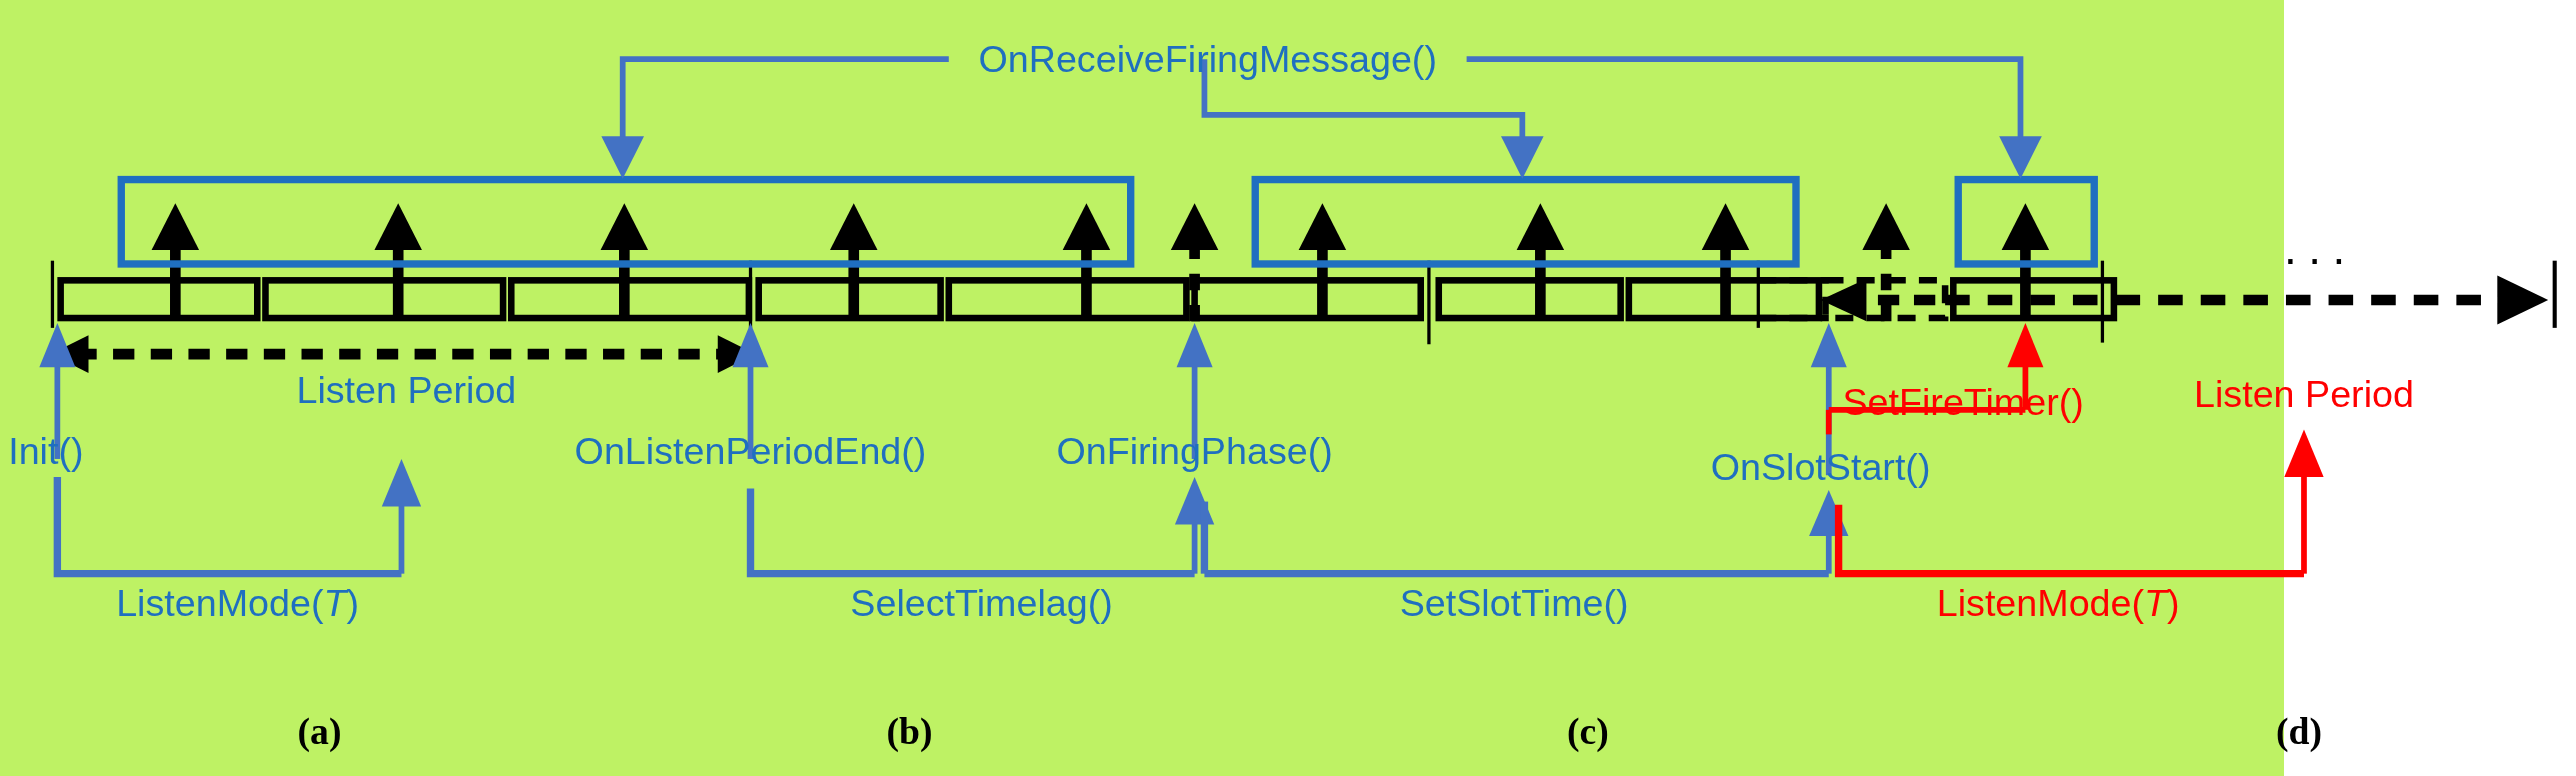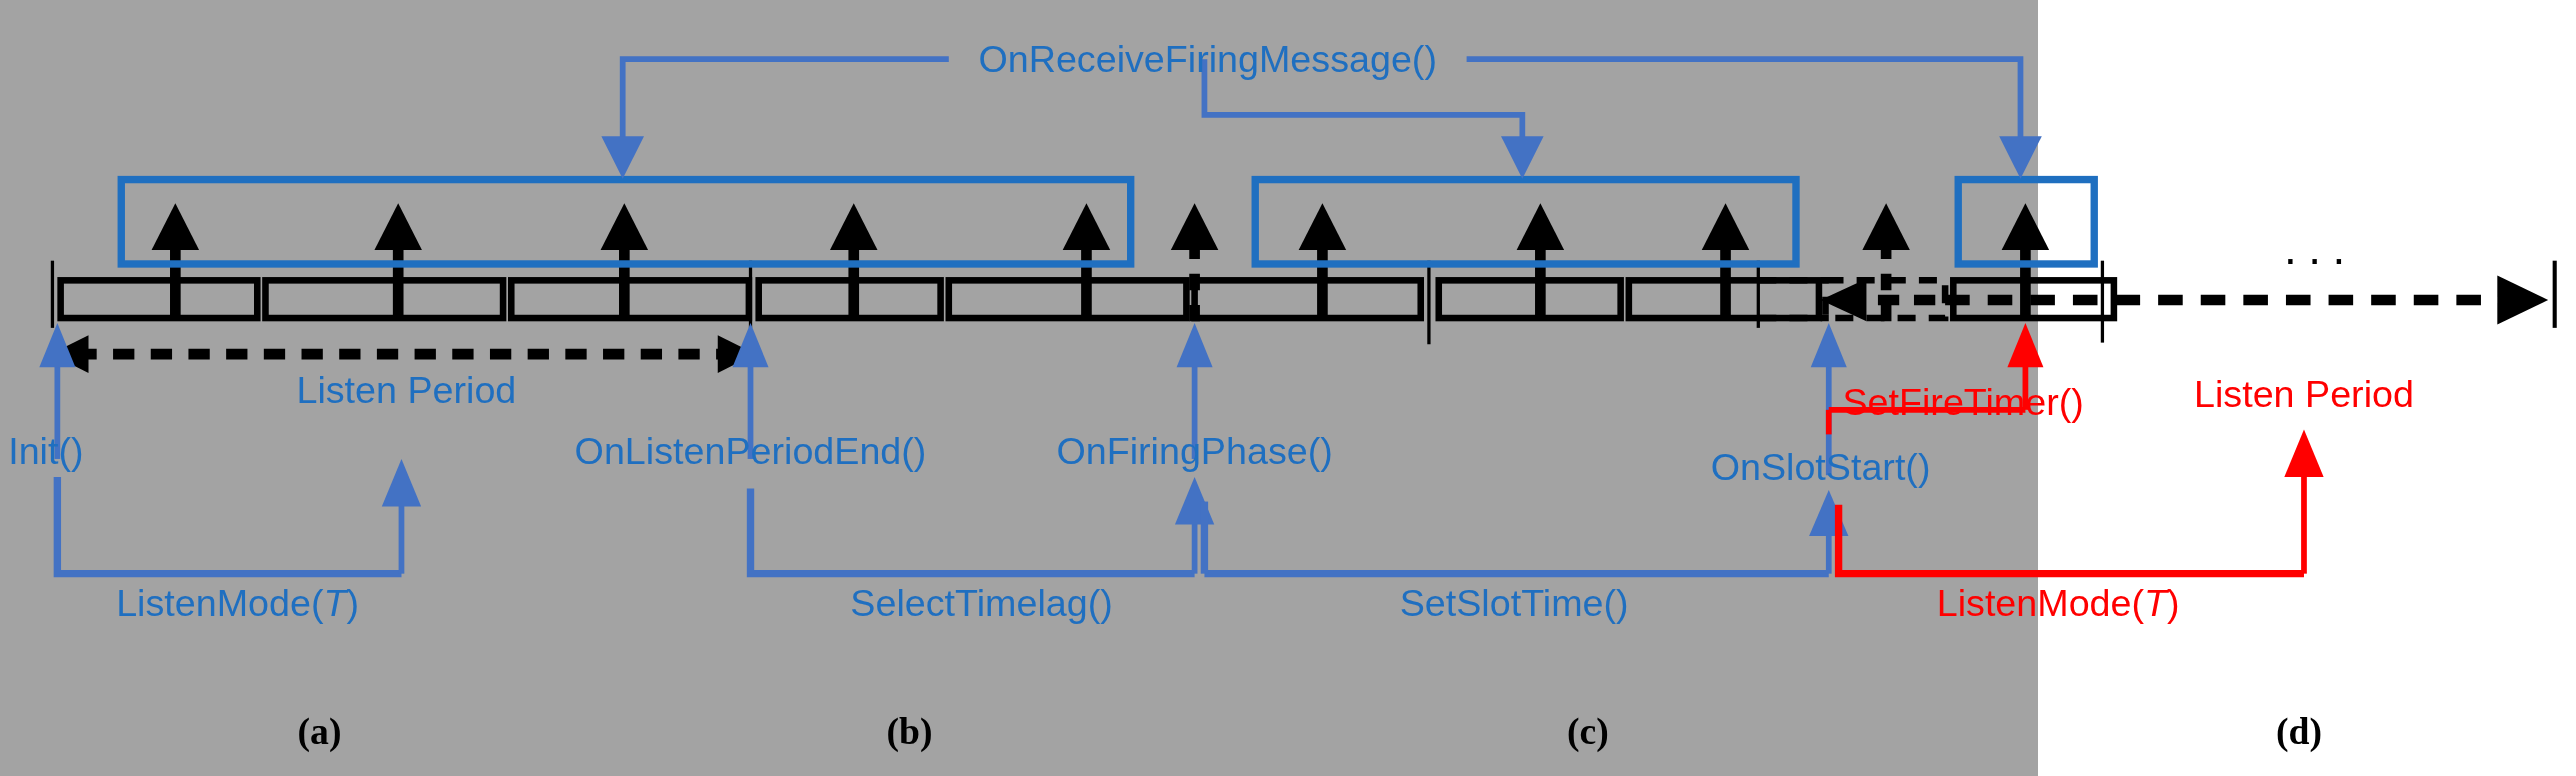--- a/index.html
+++ b/index.html
@@ -1,17 +1,17 @@
 <!DOCTYPE html>
 <html style="font-size:13px"><head>
 <meta charset="utf-8">
 <style>
   html,body{margin:0;padding:0;background:#ffffff;}
   body{width:2576px;height:777px;font-family:"Liberation Sans",sans-serif;overflow:hidden;}
-  #stage{position:relative;width:2038px;height:777px;background:#a3a3a3;}
+  #stage{position:relative;width:2284px;height:777px;background:#bef264;}
   svg{display:block;}
   .lbl{font-family:"Liberation Sans",sans-serif;font-size:46px;}
   .lbl-blue{fill:#1F6FC0;}
   .lbl-red{fill:#FF0000;}
   .lbl-sub{font-family:"Liberation Serif",serif;font-size:46px;font-weight:bold;fill:#000;}
   .ital{font-style:italic;}
 </style>
 </head>
 <body>
 

